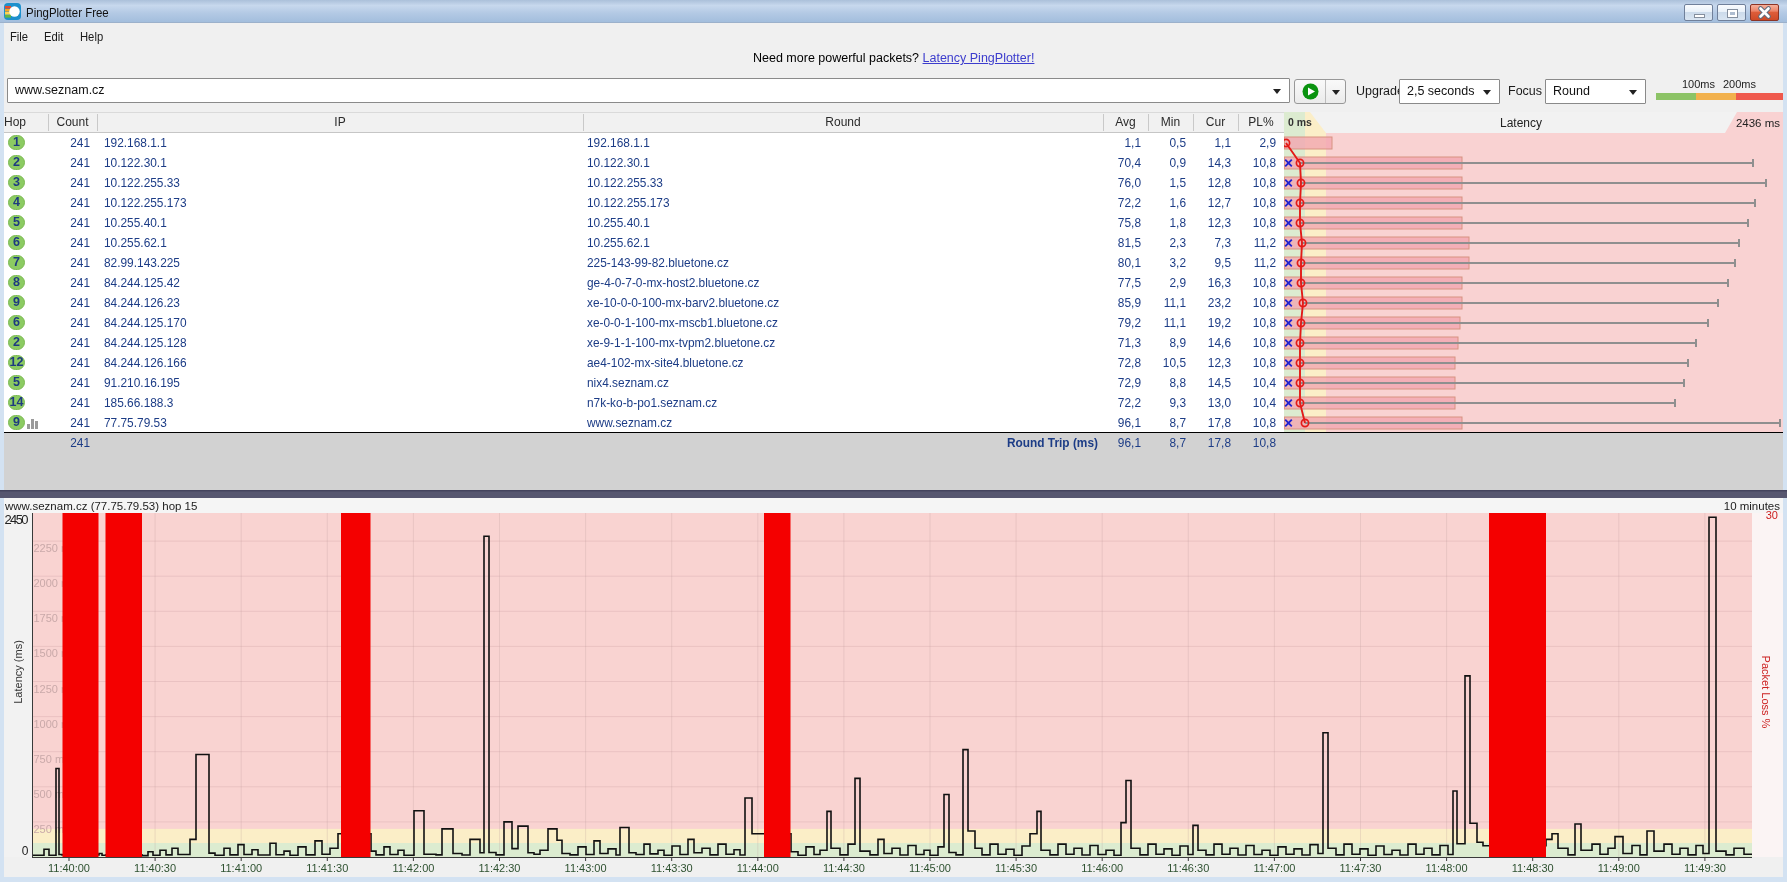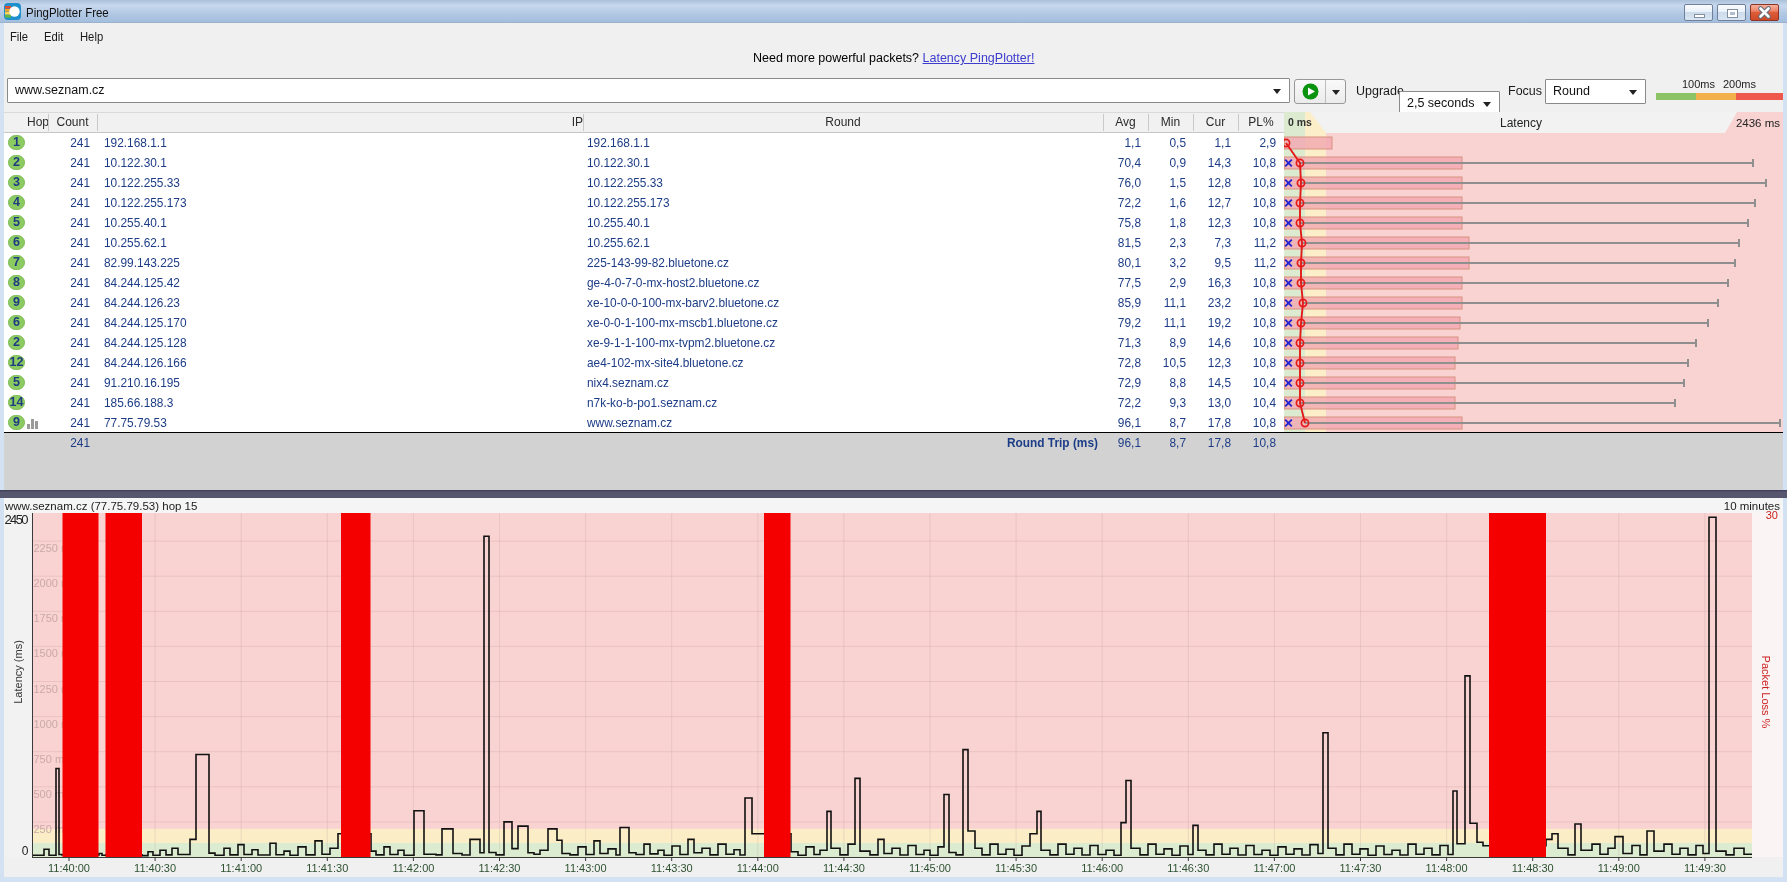--- a/index.html
+++ b/index.html
@@ -64,40 +64,40 @@
 <div class="abs" style="left:1294px;top:79px;width:52px;height:25px;border:1px solid #989898;border-radius:3px;background:linear-gradient(#f9f9f9,#ebebeb)">
   <span style="position:absolute;left:30px;top:0;width:1px;height:23px;background:#bdbdbd"></span>
   <svg width="17" height="17" style="position:absolute;left:7px;top:3px" xmlns="http://www.w3.org/2000/svg">
     <circle cx="8.5" cy="8.5" r="8" fill="#0a930f"></circle>
     <path d="M6 4.4 L13 8.5 L6 12.6 Z" fill="#fff"></path>
   </svg>
   <span class="arrow" style="left:37px;top:10px"></span>
 </div>
 
 <div class="lblu" style="left:1356px;top:84px;color:#1a1a1a">Upgrade</div>
-<div class="combo" style="left:1399px;top:91px;width:101px;height:25px">
+<div class="combo" style="left:1399px;top:79px;width:101px;height:25px">
     <span class="txt">2,5 seconds</span>
     <span class="arrow" style="right:8px;top:10px"></span>
   </div>
 <div class="lblu" style="left:1508px;top:84px;color:#1a1a1a">Focus</div>
 <div class="combo" style="left:1545px;top:79px;width:101px;height:25px">
     <span class="txt">Round</span>
     <span class="arrow" style="right:8px;top:10px"></span>
   </div>
 
 <div class="abs" style="left:1682px;top:78px;width:32px;height:11px;font-size:11px;color:#222">100ms</div>
 <div class="abs" style="left:1723px;top:78px;width:32px;height:11px;font-size:11px;color:#222">200ms</div>
 <div class="abs" style="left:1656px;top:93px;width:40px;height:7px;background:#8cc366"></div>
 <div class="abs" style="left:1696px;top:93px;width:40px;height:7px;background:#f2b14d"></div>
 <div class="abs" style="left:1736px;top:93px;width:47px;height:7px;background:#ef594d"></div>
 
 <div class="abs" style="left:4px;top:112px;width:1280px;height:21px;background:#f1f1f1;border-top:1px solid #dadada;border-bottom:1px solid #c6c6c6"></div>
-<div class="hdrtxt" style="left:12px;top:115px;width:52px;text-align:center">Hop</div>
+<div class="hdrtxt" style="left:4px;top:115px;width:52px;">Hop</div>
 <div class="hdrtxt" style="left:48px;top:115px;width:49px;text-align:center">Count</div>
-<div class="hdrtxt" style="left:97px;top:115px;width:486px;text-align:right">IP</div>
+<div class="hdrtxt" style="left:97px;top:115px;width:486px;text-align:center">IP</div>
 <div class="hdrtxt" style="left:583px;top:115px;width:520px;text-align:center">Round</div>
 <div class="hdrtxt" style="left:1103px;top:115px;width:45px;text-align:center">Avg</div>
 <div class="hdrtxt" style="left:1148px;top:115px;width:45px;text-align:center">Min</div>
 <div class="hdrtxt" style="left:1193px;top:115px;width:45px;text-align:center">Cur</div>
 <div class="hdrtxt" style="left:1238px;top:115px;width:46px;text-align:center">PL%</div>
 <div class="abs" style="left:48px;top:114px;width:1px;height:17px;background:#c9c9c9"></div>
 <div class="abs" style="left:97px;top:114px;width:1px;height:17px;background:#c9c9c9"></div>
 <div class="abs" style="left:583px;top:114px;width:1px;height:17px;background:#c9c9c9"></div>
 <div class="abs" style="left:1103px;top:114px;width:1px;height:17px;background:#c9c9c9"></div>
 <div class="abs" style="left:1148px;top:114px;width:1px;height:17px;background:#c9c9c9"></div>

